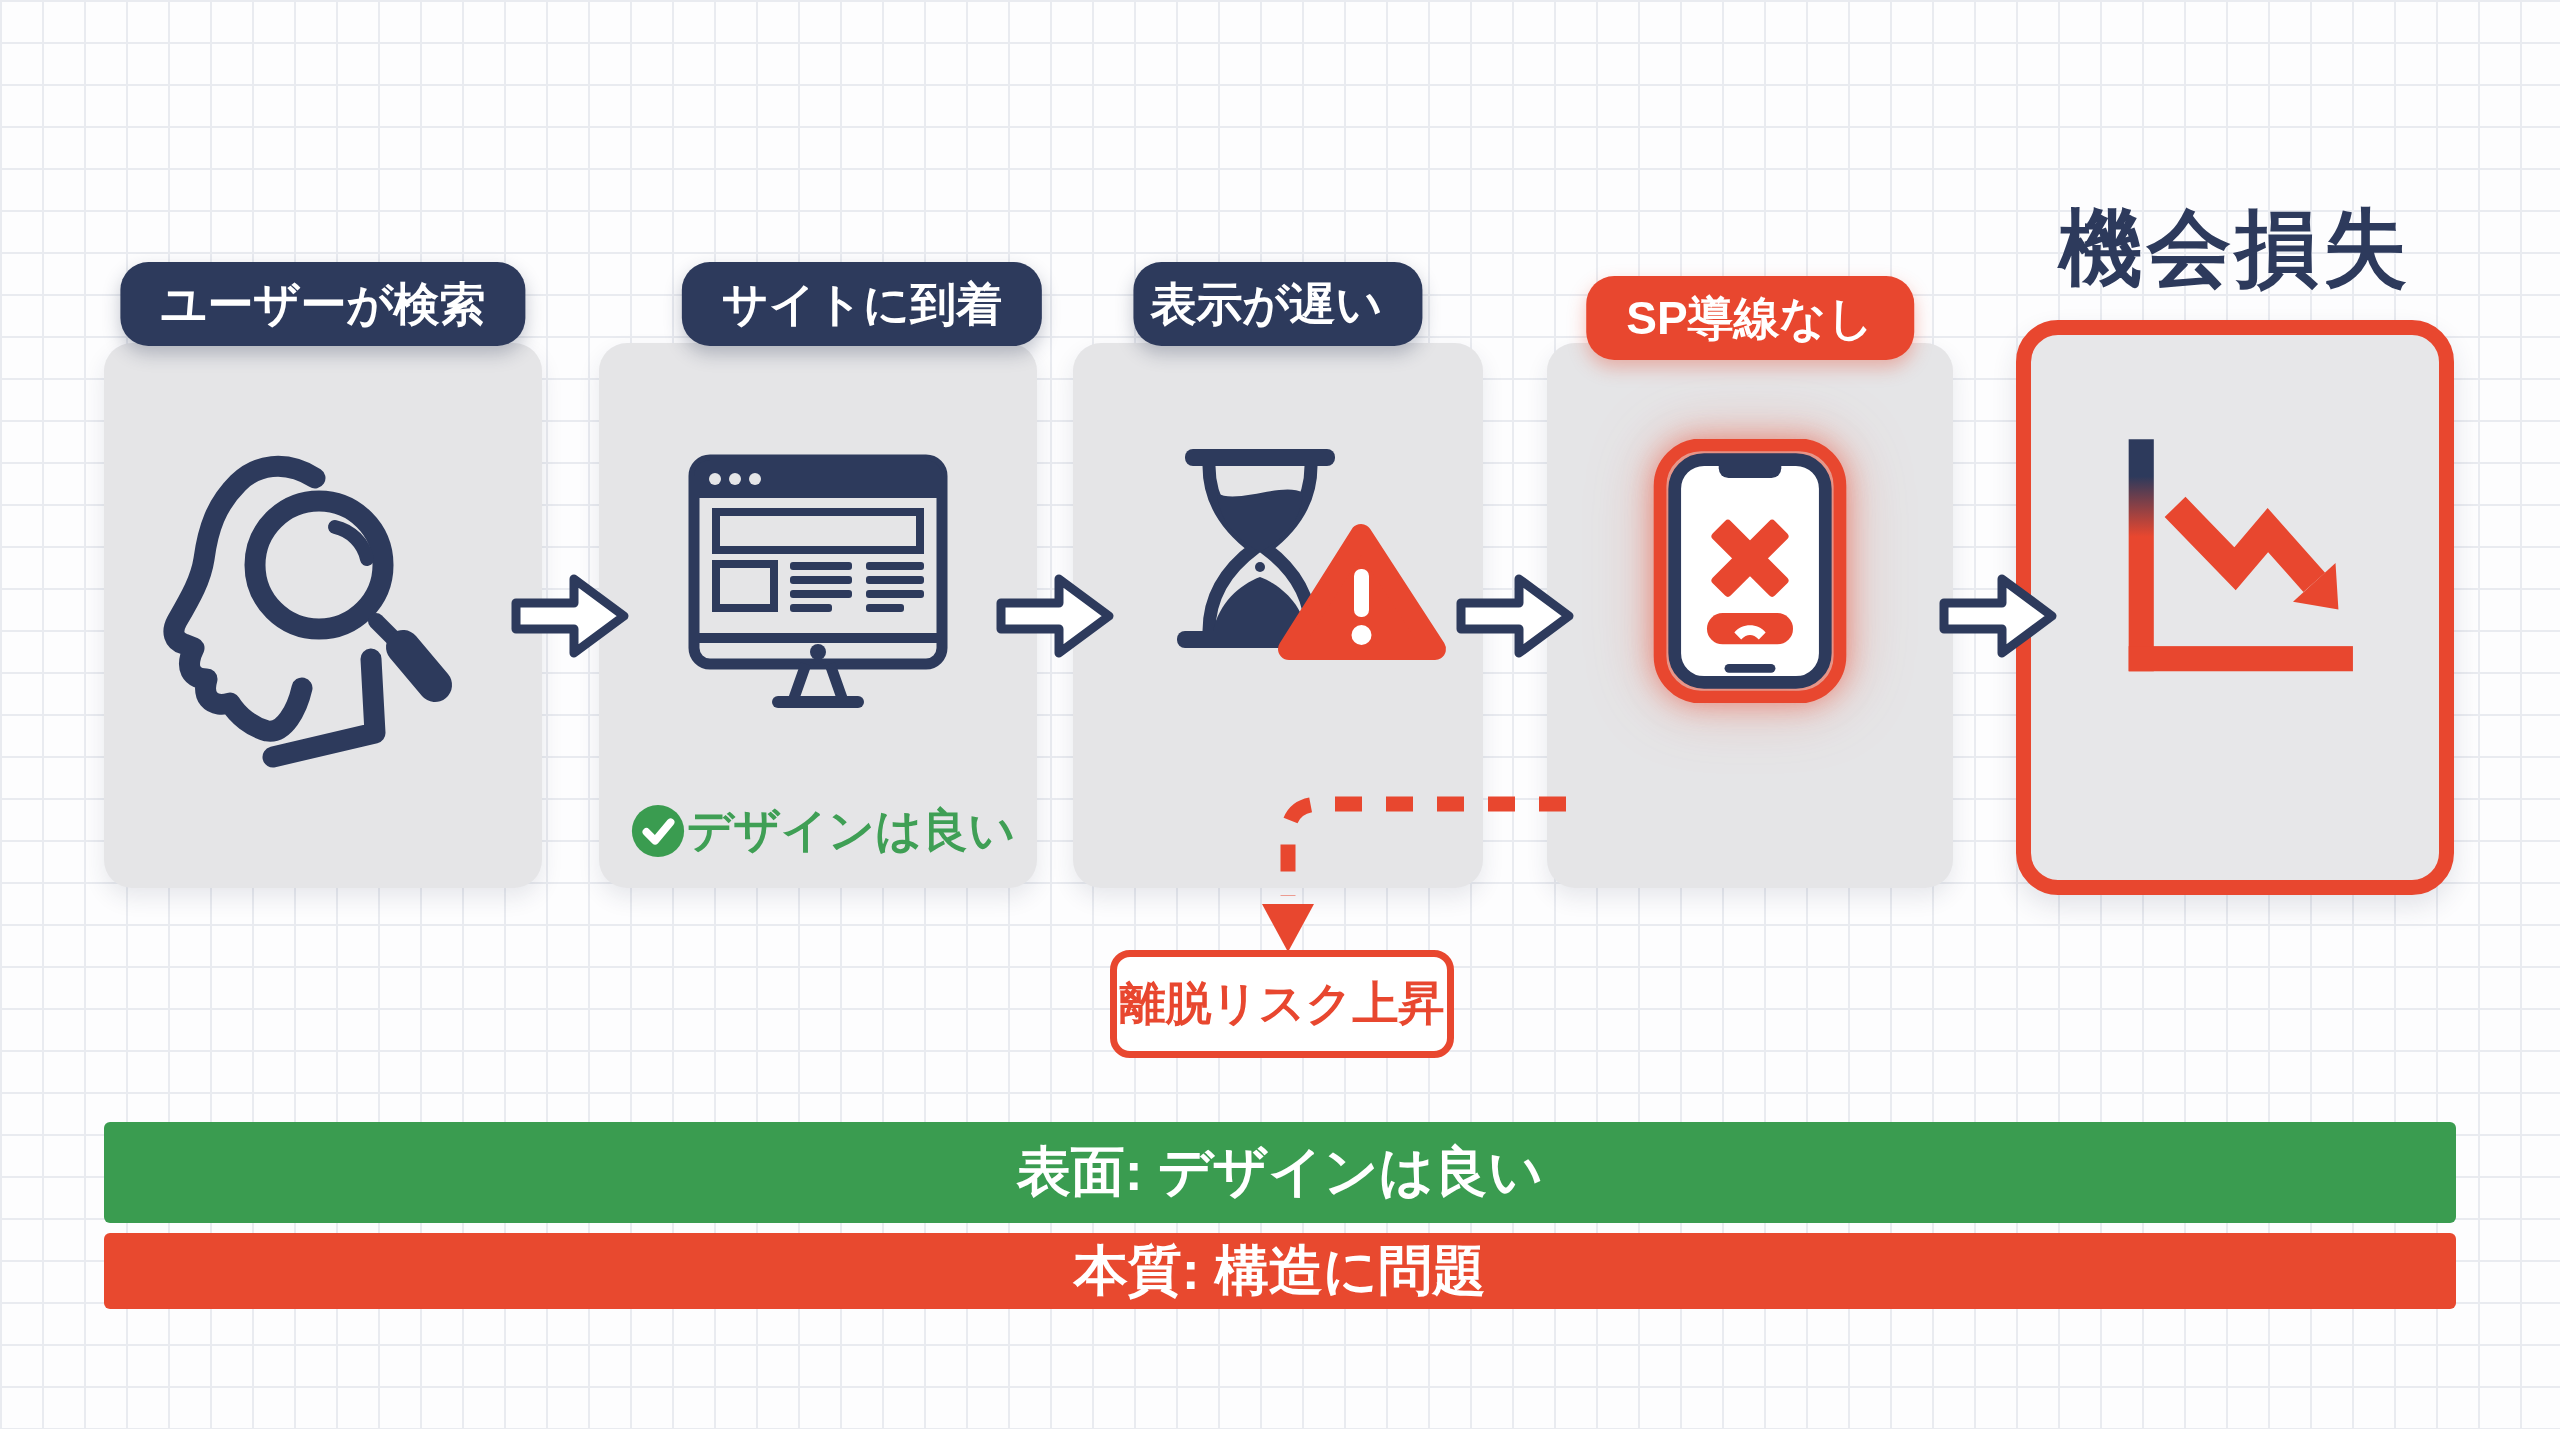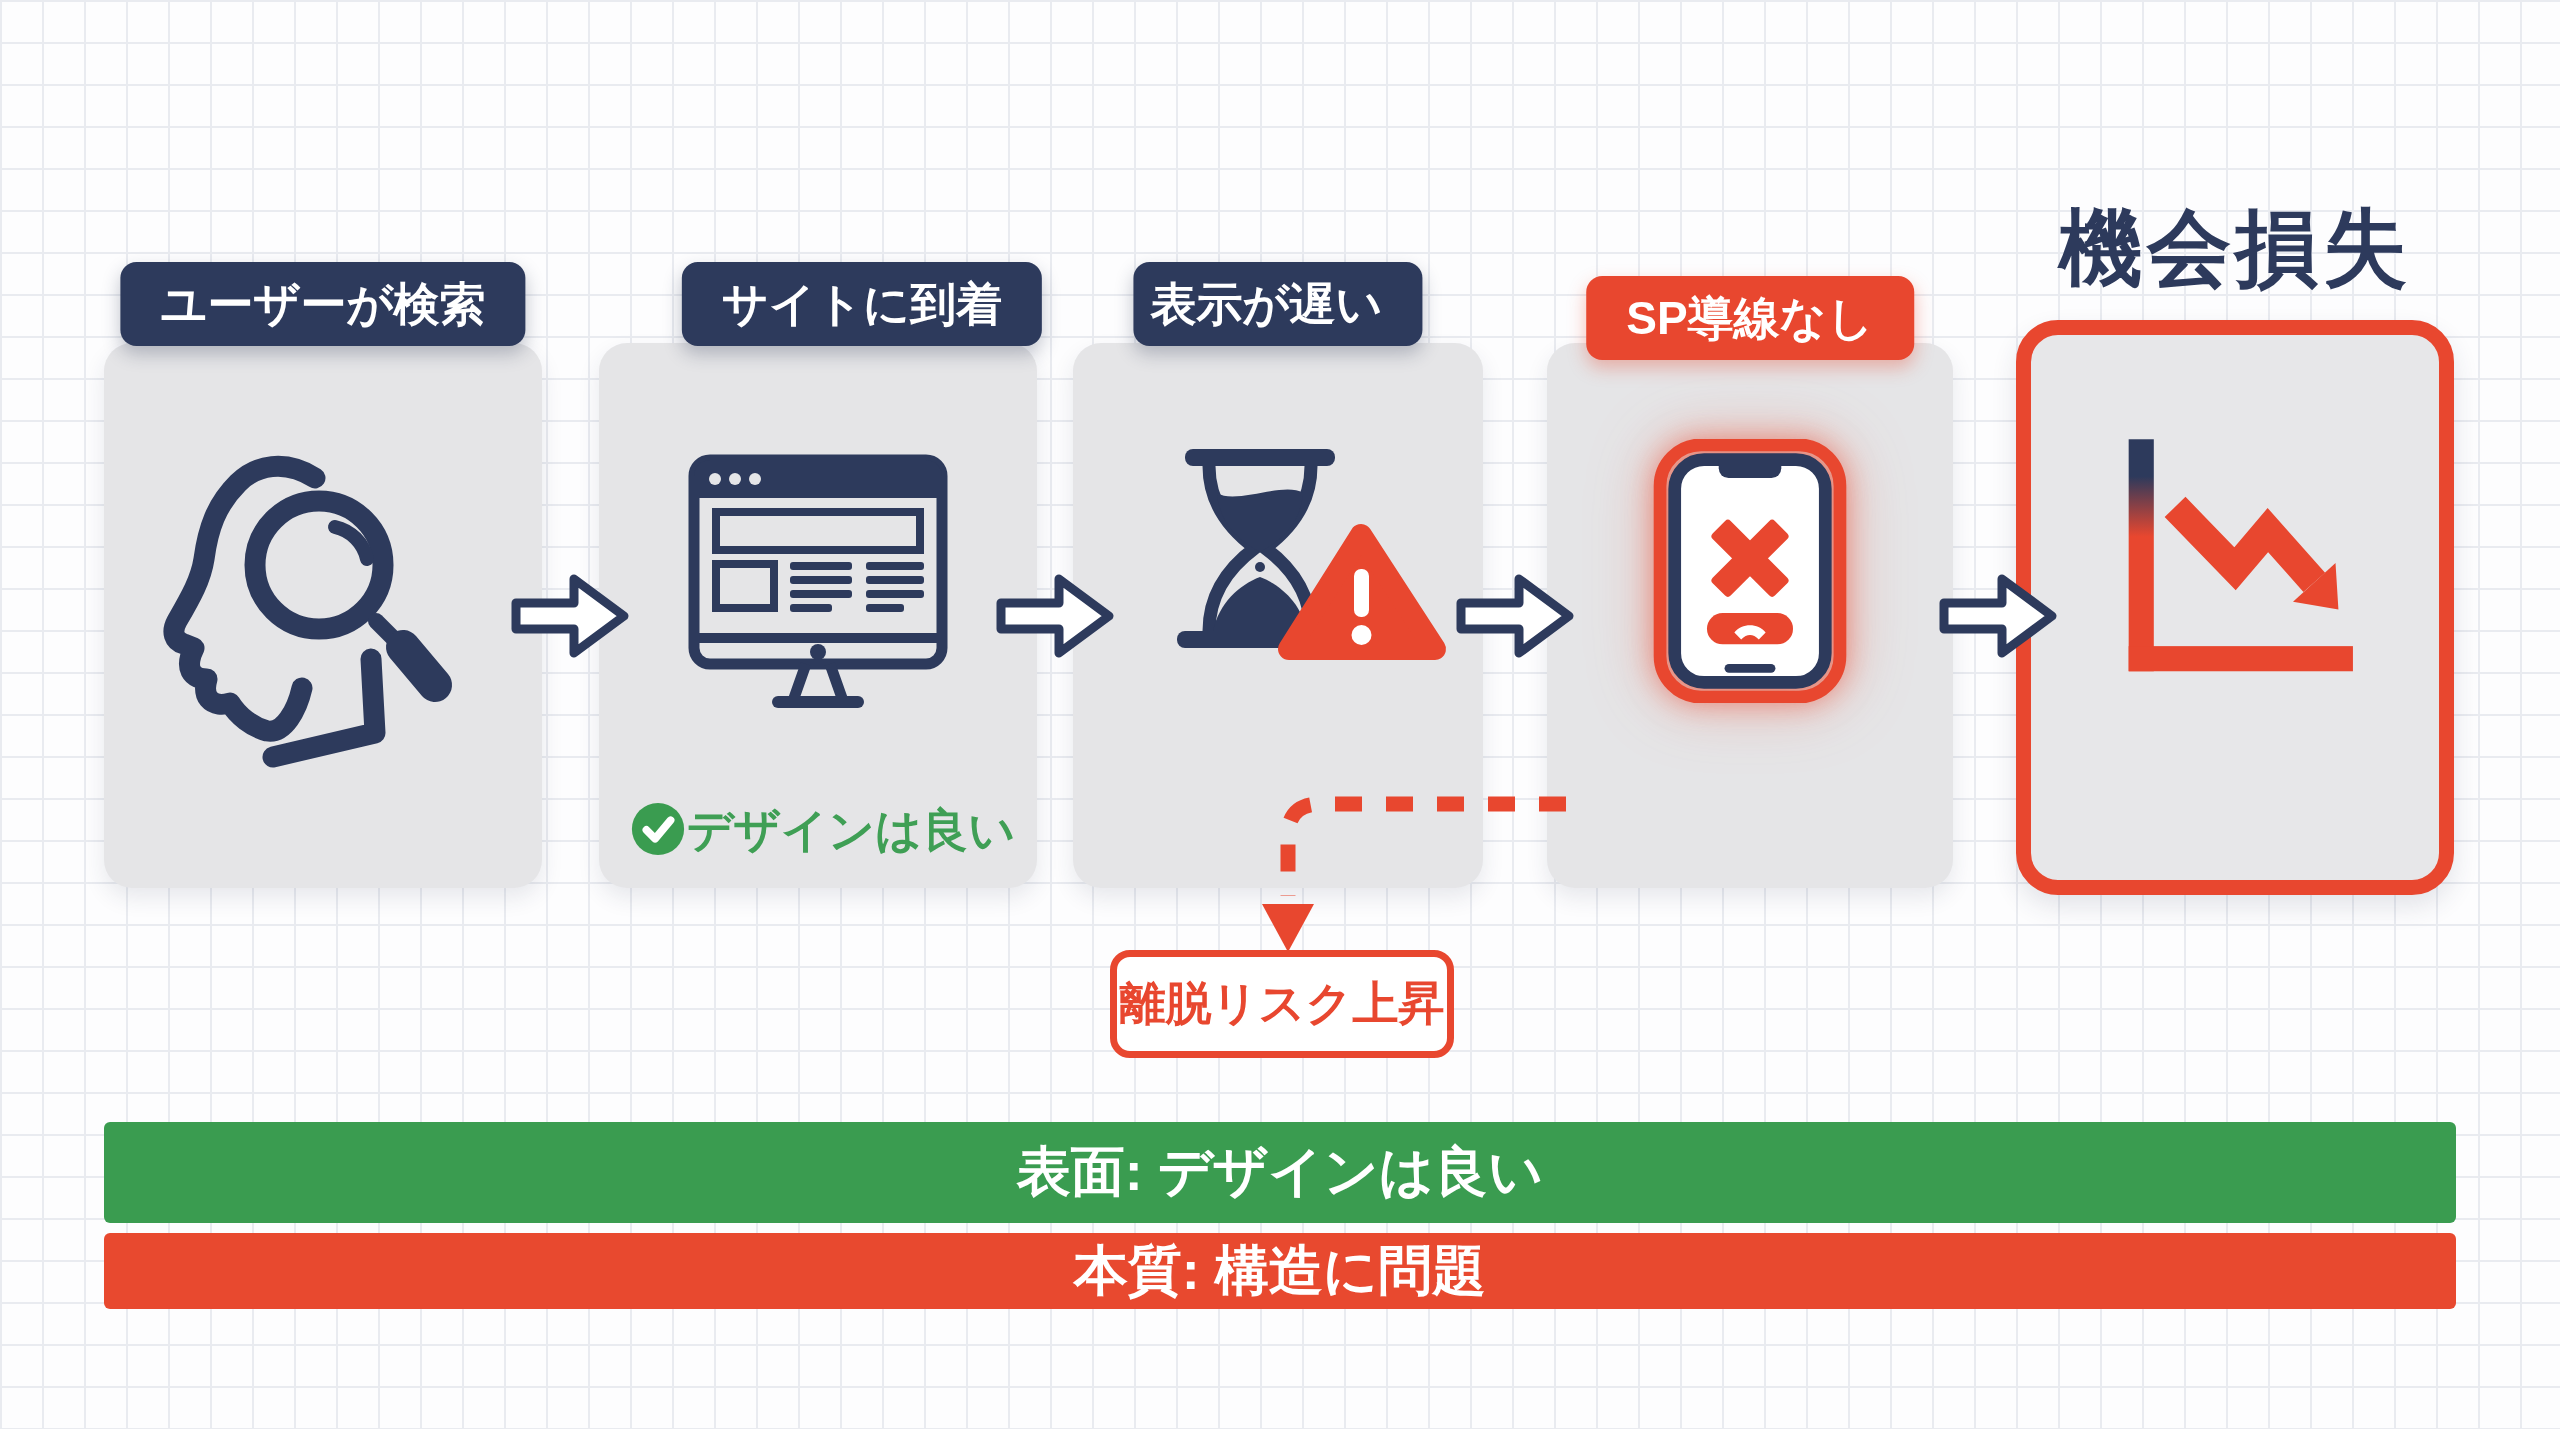--- a/index.html
+++ b/index.html
@@ -16,28 +16,28 @@
     position:absolute;top:343px;height:545px;background:#e5e5e7;border-radius:28px;
     box-shadow:0 10px 22px rgba(40,50,80,0.10);
     display:flex;align-items:center;justify-content:center;
   }
   #card-1{left:104px;width:438px;}
   #card-2{left:599px;width:438px;}
   #card-3{left:1073px;width:410px;}
   #card-4{left:1547px;width:406px;}
   .step-label{
     position:absolute;top:262px;height:84px;line-height:84px;padding:0 40px;
-    border-radius:16px;background:#2d3a5c;color:#ffffff;font-size:46px;font-weight:bold;
+    border-radius:28px;background:#2d3a5c;color:#ffffff;font-size:46px;font-weight:bold;
     white-space:nowrap;transform:translateX(-50%);z-index:5;
     box-shadow:0 8px 18px rgba(40,50,80,0.28);
   }
   .step-label.red{background:#e8472f;box-shadow:0 8px 18px rgba(232,71,47,0.35);margin-top:14px;}
   .flow-arrow{position:absolute;top:567px;width:124px;height:98px;z-index:4;}
   .note-row{
-    position:absolute;left:0;right:0;bottom:26px;display:flex;
+    position:absolute;left:0;right:0;bottom:26px;display:flex;align-items:center;
     justify-content:center;font-size:46px;font-weight:bold;white-space:nowrap;margin-left:8px;
   }
   .note-green{color:#3f9f55;}
   .note-red{color:#e8472f;}
   .big-title{
     position:absolute;left:2235px;top:192px;transform:translateX(-50%);
     font-size:84px;font-weight:800;color:#2d3a5c;white-space:nowrap;letter-spacing:4px;
   }
   .result-card{
     position:absolute;left:2016px;top:320px;width:438px;height:575px;box-sizing:border-box;

